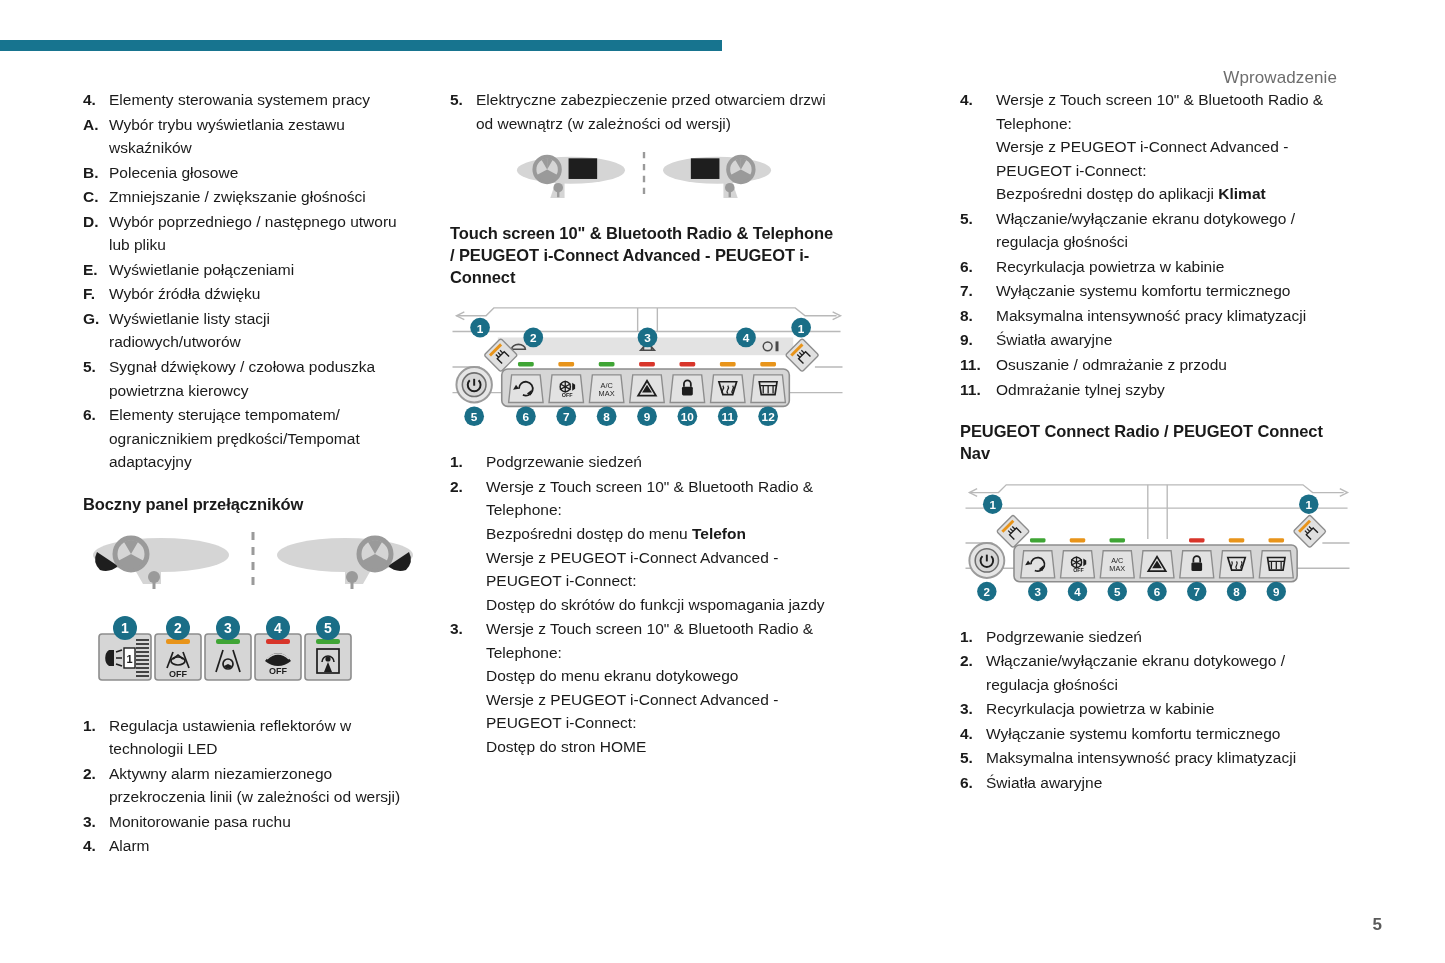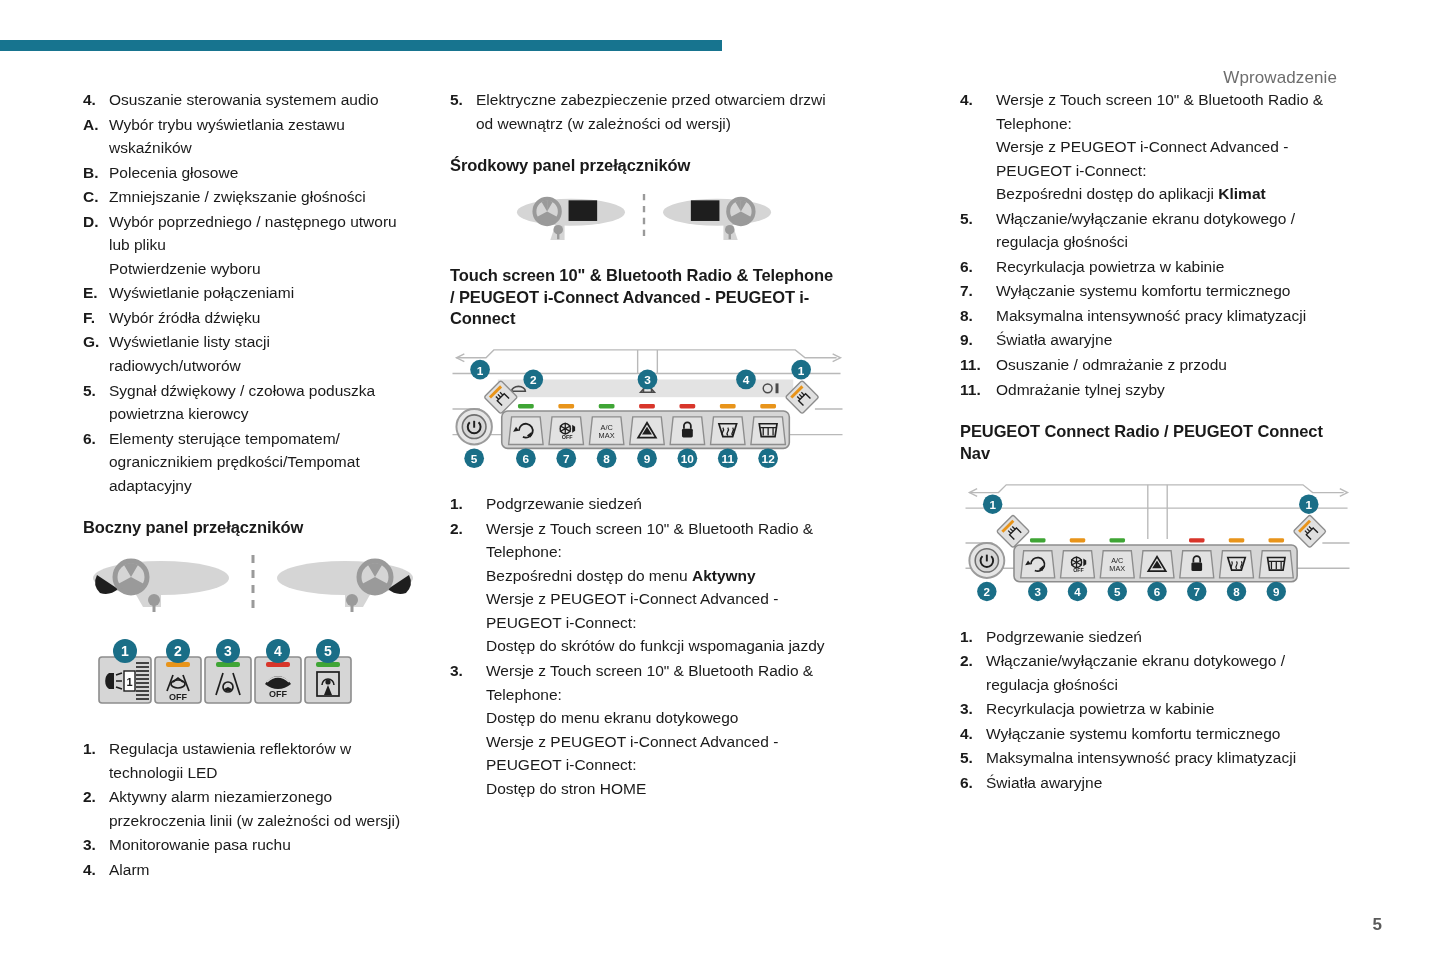--- a/index.html
+++ b/index.html
@@ -116,21 +116,21 @@
   <div class="header-title">Wprowadzenie</div>
 </div>
 
 <div class="columns">
 
   <div class="col col-1">
     <ul class="item-list" id="c1-list-a">
         <li>
           <span class="marker m-narrow">4.</span>
           <span class="item-body">
-            <span class="sub">Osuszanie sterowania systemem audio</span>
+            <span class="sub">Elementy sterowania systemem pracy</span>
           </span>
         </li>
         <li>
           <span class="marker m-narrow">A.</span>
           <span class="item-body">
             <span class="sub">Wybór trybu wyświetlania zestawu wskaźników</span>
           </span>
         </li>
         <li>
           <span class="marker m-narrow">B.</span>
@@ -141,21 +141,20 @@
         <li>
           <span class="marker m-narrow">C.</span>
           <span class="item-body">
             <span class="sub">Zmniejszanie / zwiększanie głośności</span>
           </span>
         </li>
         <li>
           <span class="marker m-narrow">D.</span>
           <span class="item-body">
             <span class="sub">Wybór poprzedniego / następnego utworu lub pliku</span>
-            <span class="sub">Potwierdzenie wyboru</span>
           </span>
         </li>
         <li>
           <span class="marker m-narrow">E.</span>
           <span class="item-body">
             <span class="sub">Wyświetlanie połączeniami</span>
           </span>
         </li>
         <li>
           <span class="marker m-narrow">F.</span>
@@ -324,21 +323,20 @@
   <div class="col col-2">
     <ul class="item-list" id="c2-list-a">
         <li>
           <span class="marker m-narrow">5.</span>
           <span class="item-body">
             <span class="sub">Elektryczne zabezpieczenie przed otwarciem drzwi od wewnątrz (w zależności od wersji)</span>
           </span>
         </li>
       </ul>
 
-    <h2 class="section-title">Środkowy panel przełączników</h2>
 
     <div class="figure centered">
       <svg width="270" height="52" viewBox="0 0 340 62" class="fig-inline">
         <g>
           <ellipse cx="78" cy="25" rx="68" ry="17" fill="#d5d5d5"></ellipse>
           <rect x="75" y="10" width="36" height="26" fill="#1e1e1e"></rect>
           <path d="M60 36 l10 0 l0 24 l-18 0 z" fill="#d5d5d5"></path>
           <circle cx="48" cy="24" r="16" fill="none" stroke="#9a9a9a" stroke-width="5"></circle>
           <path d="M48 24 l-13 7 a15 15 0 0 0 26 0 z" fill="#9a9a9a"></path>
           <path d="M48 24 l0 -14 a15 15 0 0 0 -7 2 z" fill="#9a9a9a"></path>
@@ -529,21 +527,21 @@
         <li>
           <span class="marker m-wide">1.</span>
           <span class="item-body">
             <span class="sub">Podgrzewanie siedzeń</span>
           </span>
         </li>
         <li>
           <span class="marker m-wide">2.</span>
           <span class="item-body">
             <span class="sub">Wersje z Touch screen 10" &amp; Bluetooth Radio &amp; Telephone:</span>
-            <span class="sub">Bezpośredni dostęp do menu <b>Aktywny</b></span>
+            <span class="sub">Bezpośredni dostęp do menu <b>Telefon</b></span>
             <span class="sub">Wersje z PEUGEOT i-Connect Advanced - PEUGEOT i-Connect:</span>
             <span class="sub">Dostęp do skrótów do funkcji wspomagania jazdy</span>
           </span>
         </li>
         <li>
           <span class="marker m-wide">3.</span>
           <span class="item-body">
             <span class="sub">Wersje z Touch screen 10" &amp; Bluetooth Radio &amp; Telephone:</span>
             <span class="sub">Dostęp do menu ekranu dotykowego</span>
             <span class="sub">Wersje z PEUGEOT i-Connect Advanced - PEUGEOT i-Connect:</span>

